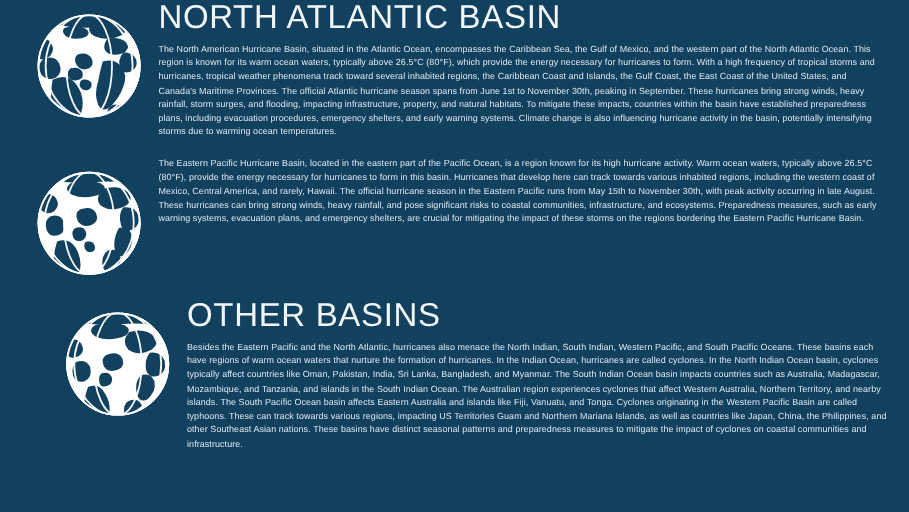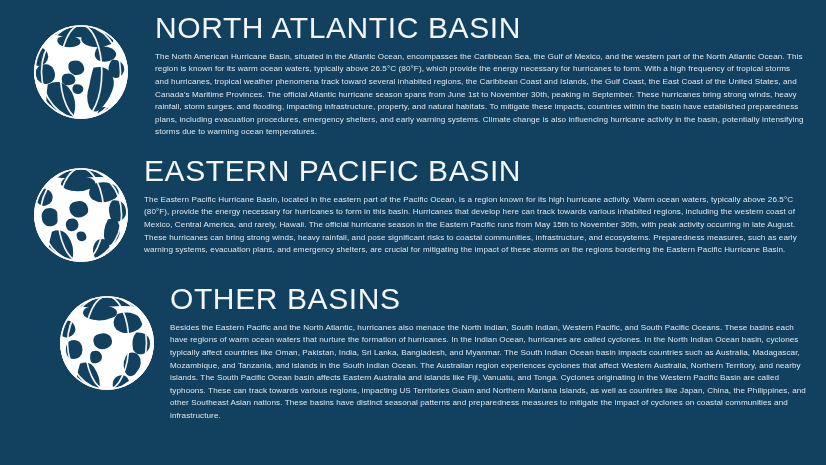--- a/index.html
+++ b/index.html
@@ -19,21 +19,21 @@
     height: 465px;
     background: #12415f;
     position: relative;
   }
   .section {
     display: flex;
     align-items: flex-start;
     padding-left: 22px;
     padding-right: 14px;
   }
-  #sec-north   { padding-top: 12px; gap: 11px; }
+  #sec-north   { padding-top: 0; }
   #sec-eastern { padding-top: 16px; }
   #sec-other   { padding-top: 16px; padding-left: 48px; }
 
   .globe-wrap {
     width: 118px;
     flex: 0 0 118px;
     display: flex;
     justify-content: center;
     align-items: flex-start;
     padding-top: 8px;
@@ -138,21 +138,20 @@
         </g>
         <g clip-path="url(#c2)" fill="none" stroke="#ffffff" stroke-width="1.6" opacity="0.95">
           <ellipse cx="50" cy="50" rx="45" ry="45"></ellipse>
           <ellipse cx="50" cy="50" rx="22" ry="45"></ellipse>
           <ellipse cx="50" cy="50" rx="39" ry="45"></ellipse>
         </g>
         <circle cx="50" cy="50" r="44.2" fill="none" stroke="#ffffff" stroke-width="1.6"></circle>
       </svg>
     </div>
     <div class="content">
-      <h1 class="heading">EASTERN PACIFIC BASIN</h1>
       <p class="body-text">The Eastern Pacific Hurricane Basin, located in the eastern part of the Pacific Ocean, is a region known for its high hurricane activity. Warm ocean waters, typically above 26.5°C (80°F), provide the energy necessary for hurricanes to form in this basin. Hurricanes that develop here can track towards various inhabited regions, including the western coast of Mexico, Central America, and rarely, Hawaii. The official hurricane season in the Eastern Pacific runs from May 15th to November 30th, with peak activity occurring in late August. These hurricanes can bring strong winds, heavy rainfall, and pose significant risks to coastal communities, infrastructure, and ecosystems. Preparedness measures, such as early warning systems, evacuation plans, and emergency shelters, are crucial for mitigating the impact of these storms on the regions bordering the Eastern Pacific Hurricane Basin.</p>
     </div>
   </div>
 
   <div class="section" id="sec-other">
     <div class="globe-wrap">
       <svg class="globe" viewBox="0 0 100 100">
         <defs>
           <clipPath id="c3">
               <circle cx="50" cy="50" r="45"></circle>

